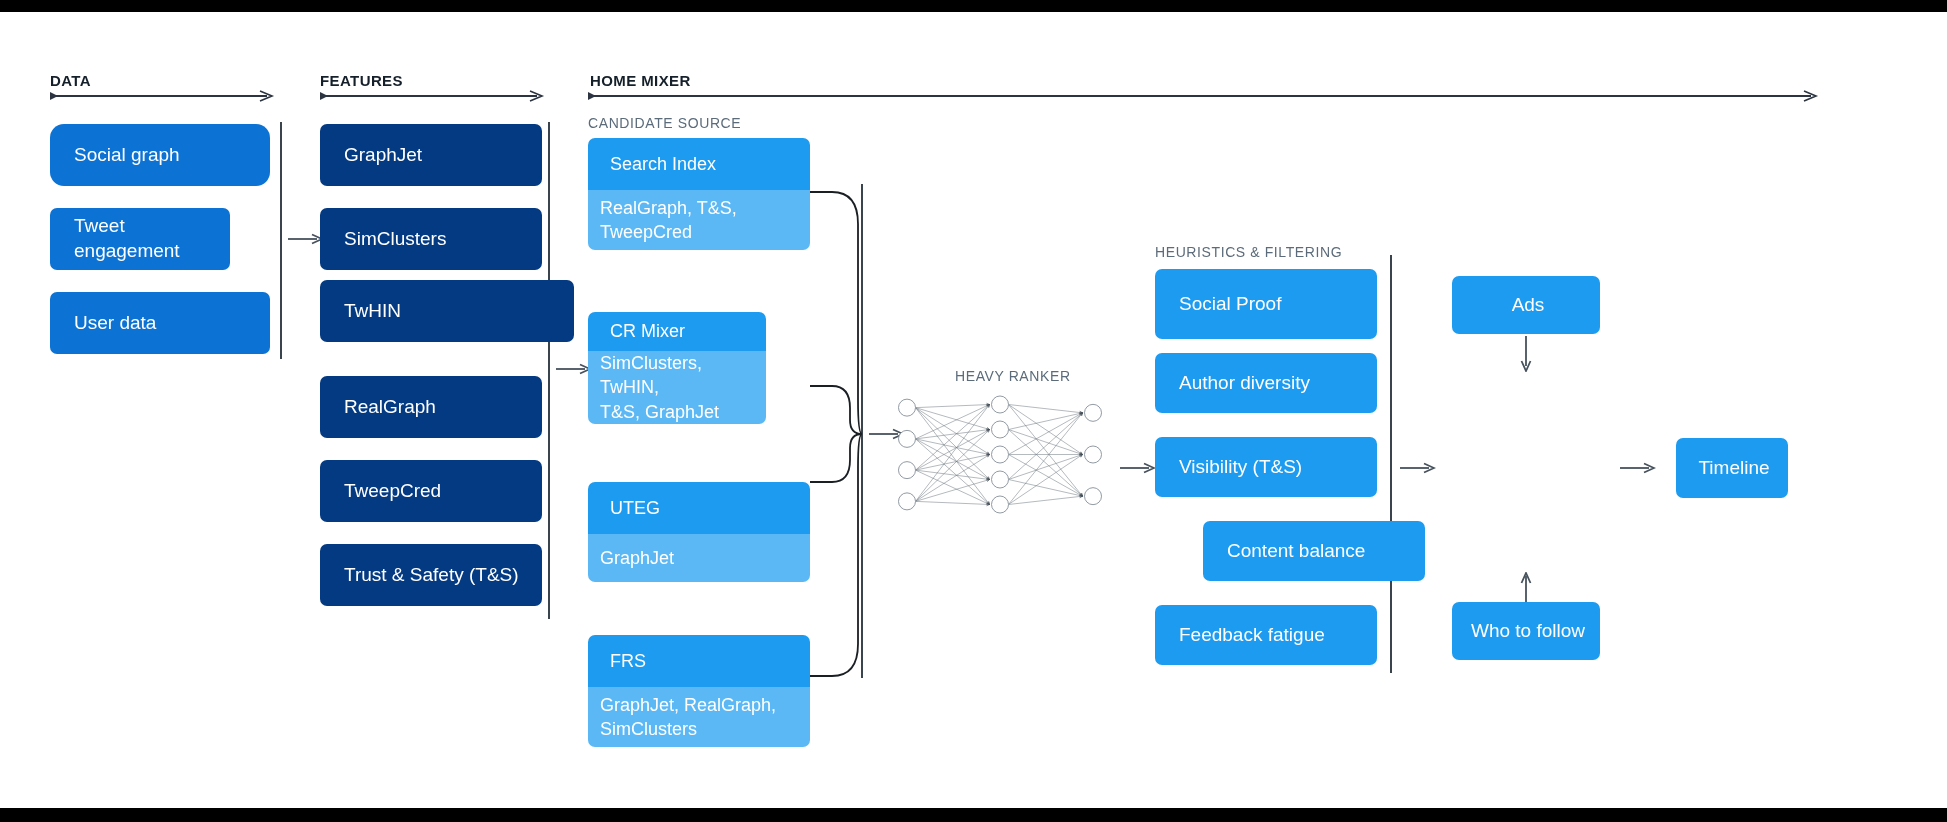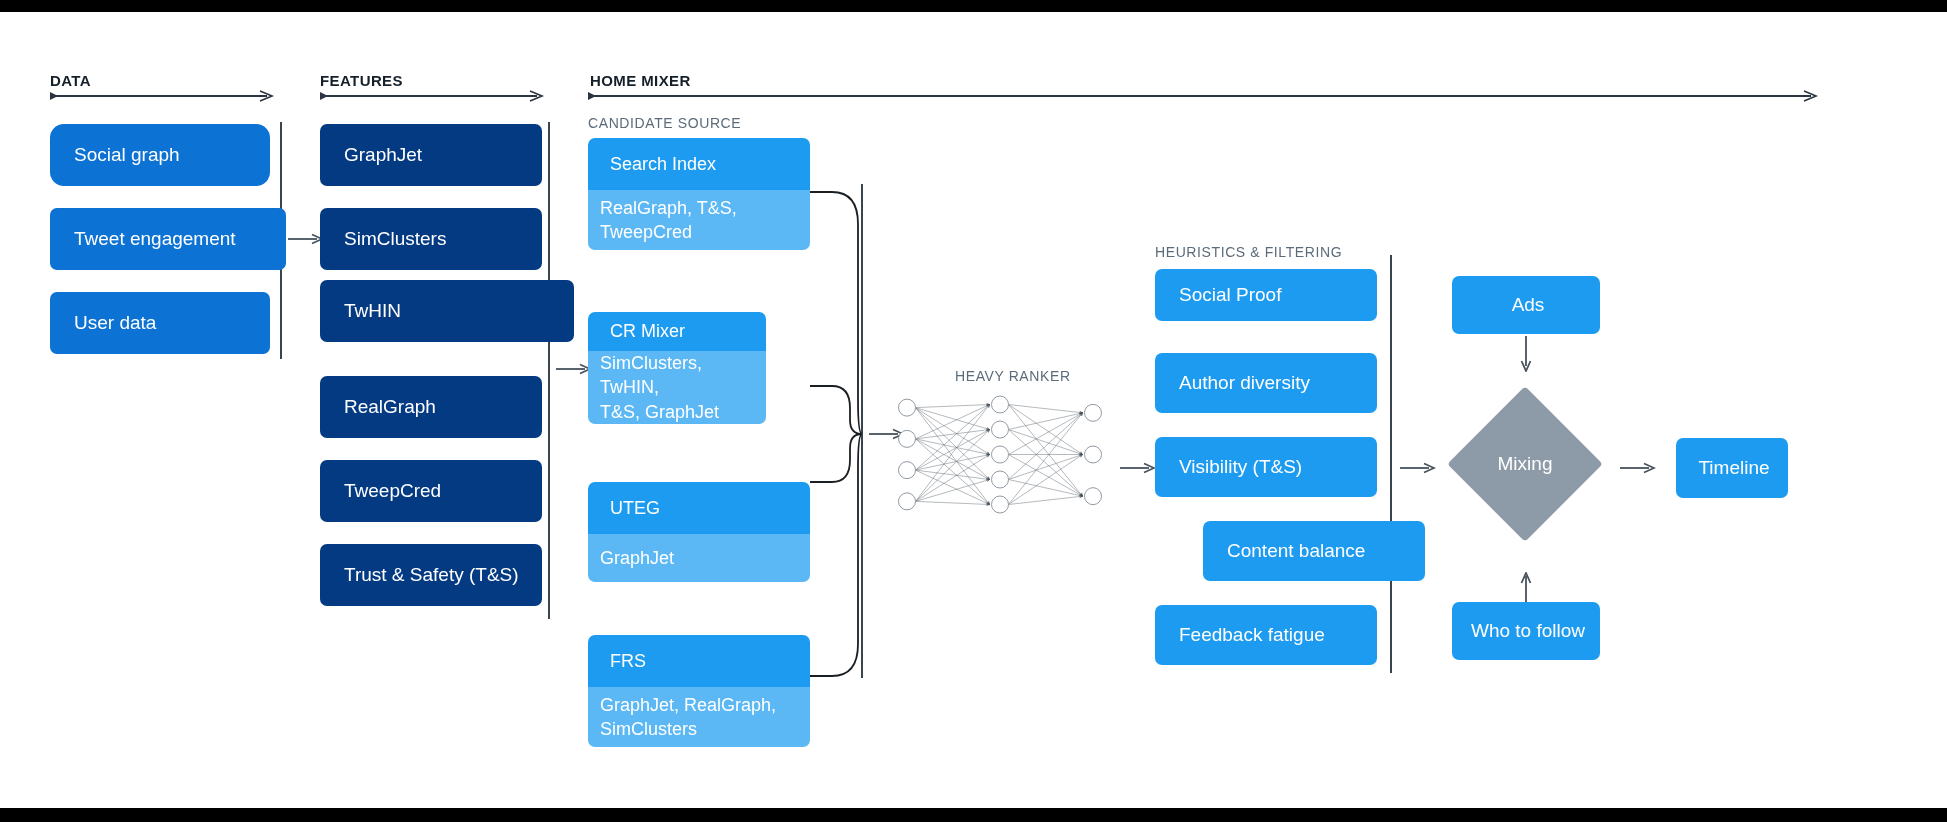--- a/index.html
+++ b/index.html
@@ -164,21 +164,21 @@
   </div>
 
   <div class="vdiv" style="left:280px; top:110px; height:237px;"></div>
   <div class="vdiv" style="left:548px; top:110px; height:497px;"></div>
   <div class="vdiv" style="left:861px; top:172px; height:494px;"></div>
   <div class="vdiv" style="left:1390px; top:243px; height:418px;"></div>
 
   <div class="box mid" style="left:50px; top:112px;  width:220px; height:62px;border-radius:14px;">
     <span>Social graph</span>
   </div>
-  <div class="box mid" style="left:50px; top:196px;  width:236px; height:62px;">
+  <div class="box mid" style="left:50px; top:196px;  width:180px; height:62px;">
     <span>Tweet engagement</span>
   </div>
   <div class="box mid" style="left:50px; top:280px;  width:220px; height:62px;">
     <span>User data</span>
   </div>
 
   <div class="sarrow" style="left:288px; top:221px;">
     <svg width="36" height="12" viewBox="0 0 36 12">
       <line x1="0" y1="6" x2="29" y2="6" stroke="#47525d" stroke-width="1.8"></line>
       <polyline points="24,1.5 34,6 24,10.5" fill="none" stroke="#47525d" stroke-width="1.8"></polyline>
@@ -341,21 +341,21 @@
 
   <div class="sarrow" style="left:1120px; top:450px;">
     <svg width="36" height="12" viewBox="0 0 36 12">
       <line x1="0" y1="6" x2="29" y2="6" stroke="#47525d" stroke-width="1.8"></line>
       <polyline points="24,1.5 34,6 24,10.5" fill="none" stroke="#47525d" stroke-width="1.8"></polyline>
     </svg>
   </div>
 
   <div class="sub-label" style="left:1155px; top:232px;">HEURISTICS &amp; FILTERING</div>
 
-  <div class="box cyan" style="left:1155px; top:257px; width:222px; height:52px;text-align:right;">
+  <div class="box cyan" style="left:1155px; top:257px; width:222px; height:70px;text-align:right;">
     <span>Social Proof</span>
   </div>
   <div class="box cyan" style="left:1155px; top:341px; width:222px; height:60px;">
     <span>Author diversity</span>
   </div>
   <div class="box cyan" style="left:1155px; top:425px; width:222px; height:60px;">
     <span>Visibility (T&amp;S)</span>
   </div>
   <div class="box cyan" style="left:1155px; top:509px; width:222px; height:60px;margin-left:48px;">
     <span>Content balance</span>
@@ -375,24 +375,20 @@
     <span>Ads</span>
   </div>
 
   <div class="sarrow" style="left:1520px; top:324px;">
     <svg width="12" height="36" viewBox="0 0 12 36">
       <line x1="6" y1="0" x2="6" y2="30" stroke="#47525d" stroke-width="1.8"></line>
       <polyline points="1.5,25 6,35 10.5,25" fill="none" stroke="#47525d" stroke-width="1.8"></polyline>
     </svg>
   </div>
 
-  <div class="diamond-wrap" style="left:1470px; top:397px; width:110px; height:110px;">
-    <div class="diamond-shape"></div>
-    <div class="diamond-label">Mixing</div>
-  </div>
 
   <div class="sarrow" style="left:1620px; top:450px;">
     <svg width="36" height="12" viewBox="0 0 36 12">
       <line x1="0" y1="6" x2="29" y2="6" stroke="#47525d" stroke-width="1.8"></line>
       <polyline points="24,1.5 34,6 24,10.5" fill="none" stroke="#47525d" stroke-width="1.8"></polyline>
     </svg>
   </div>
 
   <div class="box cyan center" style="left:1666px; top:426px; width:112px; height:60px;margin-left:10px;">
     <span>Timeline</span>

